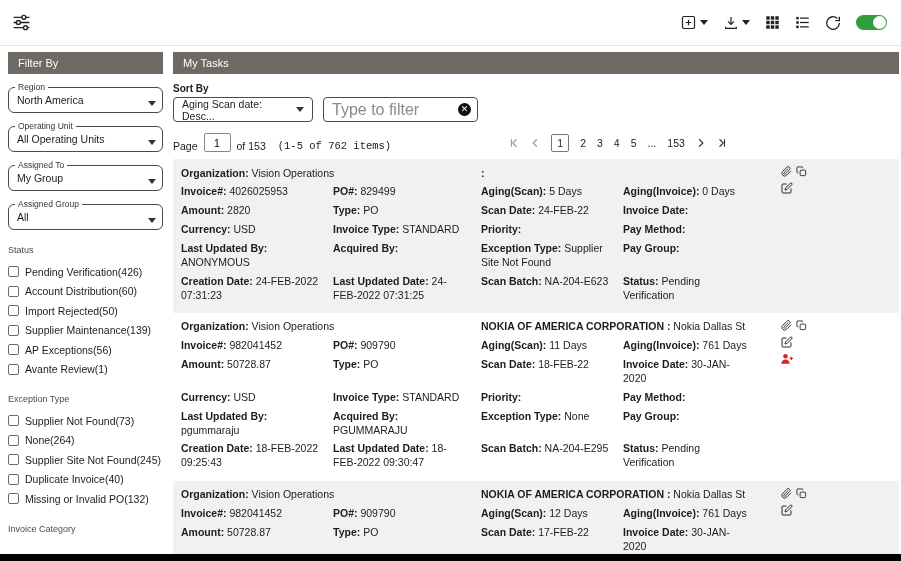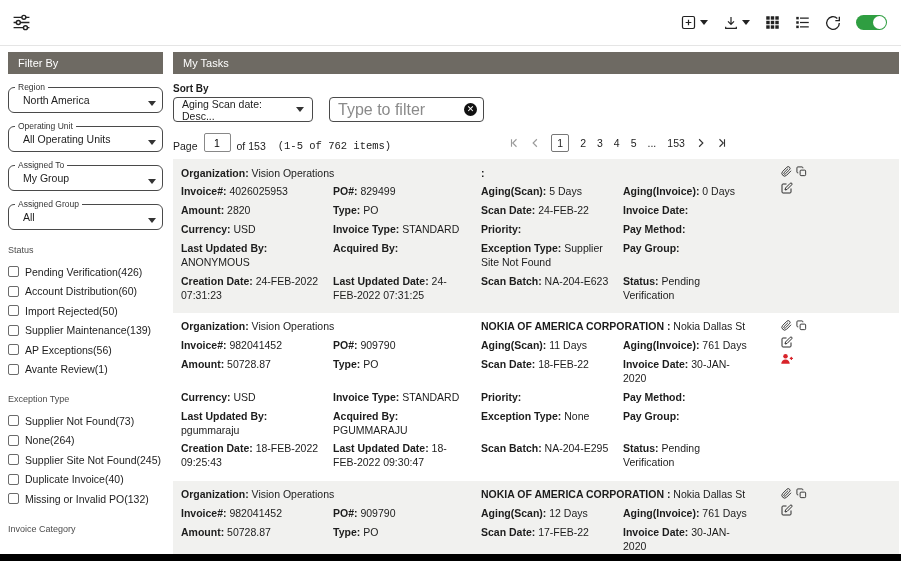--- a/index.html
+++ b/index.html
@@ -20,30 +20,30 @@
   
   .content { display: flex; align-items: flex-start; }
   .sidebar { width: 155px; flex: none; margin-left: 8px; }
   .main { flex: 1; margin-left: 10px; margin-right: 2px; min-width: 0; }
   .panel-header { background: #6e6a63; color: #fff; font-size: 11px; padding: 5px 10px; margin-top: 6px; }
   
   #sidebar-selects { margin-top: 13px; }
   .select-box { position: relative; border: 1px solid #4a4a4a; border-radius: 6px; height: 26px;
                 margin: 0 0 13px 0; display: flex; align-items: center; padding: 0 18px 0 8px; cursor: pointer; background:#fff; }
   .select-label { position: absolute; top: -6px; left: 6px; background: #fff; font-size: 8.5px; padding: 0 3px; color: #333; }
-  .select-value { font-size: 10.5px; white-space: nowrap; overflow: hidden; margin-left: 6px; }
+  .select-value { font-size: 10.5px; white-space: nowrap; overflow: hidden; }
   .select-caret { position: absolute; right: 6px; top: 13px; width: 0; height: 0;
                   border-left: 4px solid transparent; border-right: 4px solid transparent; border-top: 5px solid #333; }
   .section-title { font-size: 9px; color: #4c4c4c; margin: 15px 0 7px; }
   .cb-row { display: flex; align-items: center; height: 19.5px; cursor: pointer; }
   .cb { width: 11px; height: 11px; border: 1px solid #6b6b6b; border-radius: 2px; margin-right: 6px; flex: none; background: #fff; }
   .cb-label { font-size: 10.5px; white-space: nowrap; }
   
   .sort-label { font-weight: 700; font-size: 10px; margin: 9px 0 3px; }
-  .sort-row { display: flex; align-items: center; gap: 16px; }
+  .sort-row { display: flex; align-items: center; gap: 10px; }
   .sort-select { border: 1px solid #4a4a4a; border-radius: 4px; height: 25px; width: 140px;
                  display: flex; align-items: center; justify-content: space-between; padding: 0 8px;
                  font-size: 10.5px; cursor: pointer; background:#fff; }
   .sort-select .c { width: 0; height: 0; border-left: 4px solid transparent; border-right: 4px solid transparent; border-top: 5px solid #333; }
   .filter-wrap { border: 1px solid #4a4a4a; border-radius: 4px; height: 25px; width: 155px;
                  display: flex; align-items: center; padding: 0 6px 0 8px; background:#fff; }
   .filter-input { border: none; outline: none; flex: 1; font-size: 16px; min-width: 0; color:#444;
                   font-family: "Liberation Sans", "DejaVu Sans", sans-serif; }
   .filter-input::placeholder { color: #8a8a8a; }
   .clear-btn { width: 13px; height: 13px; border-radius: 50%; background: #111; color: #fff;

